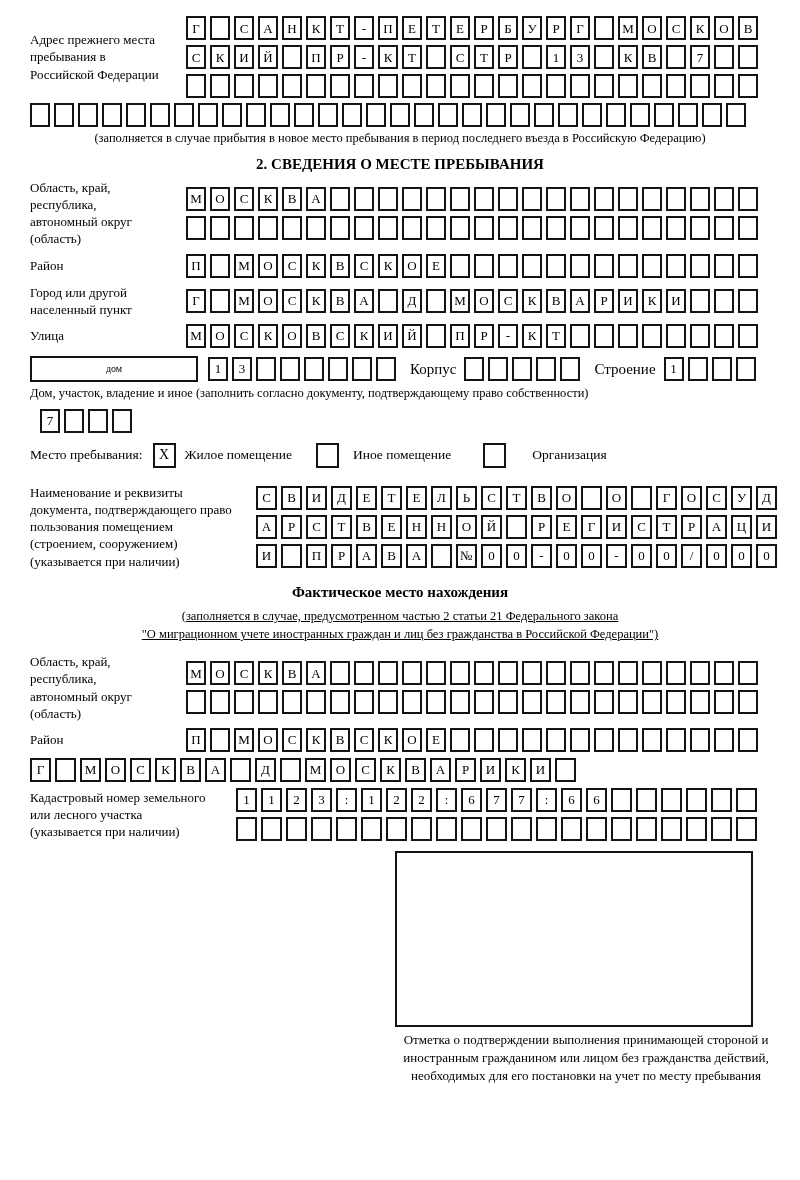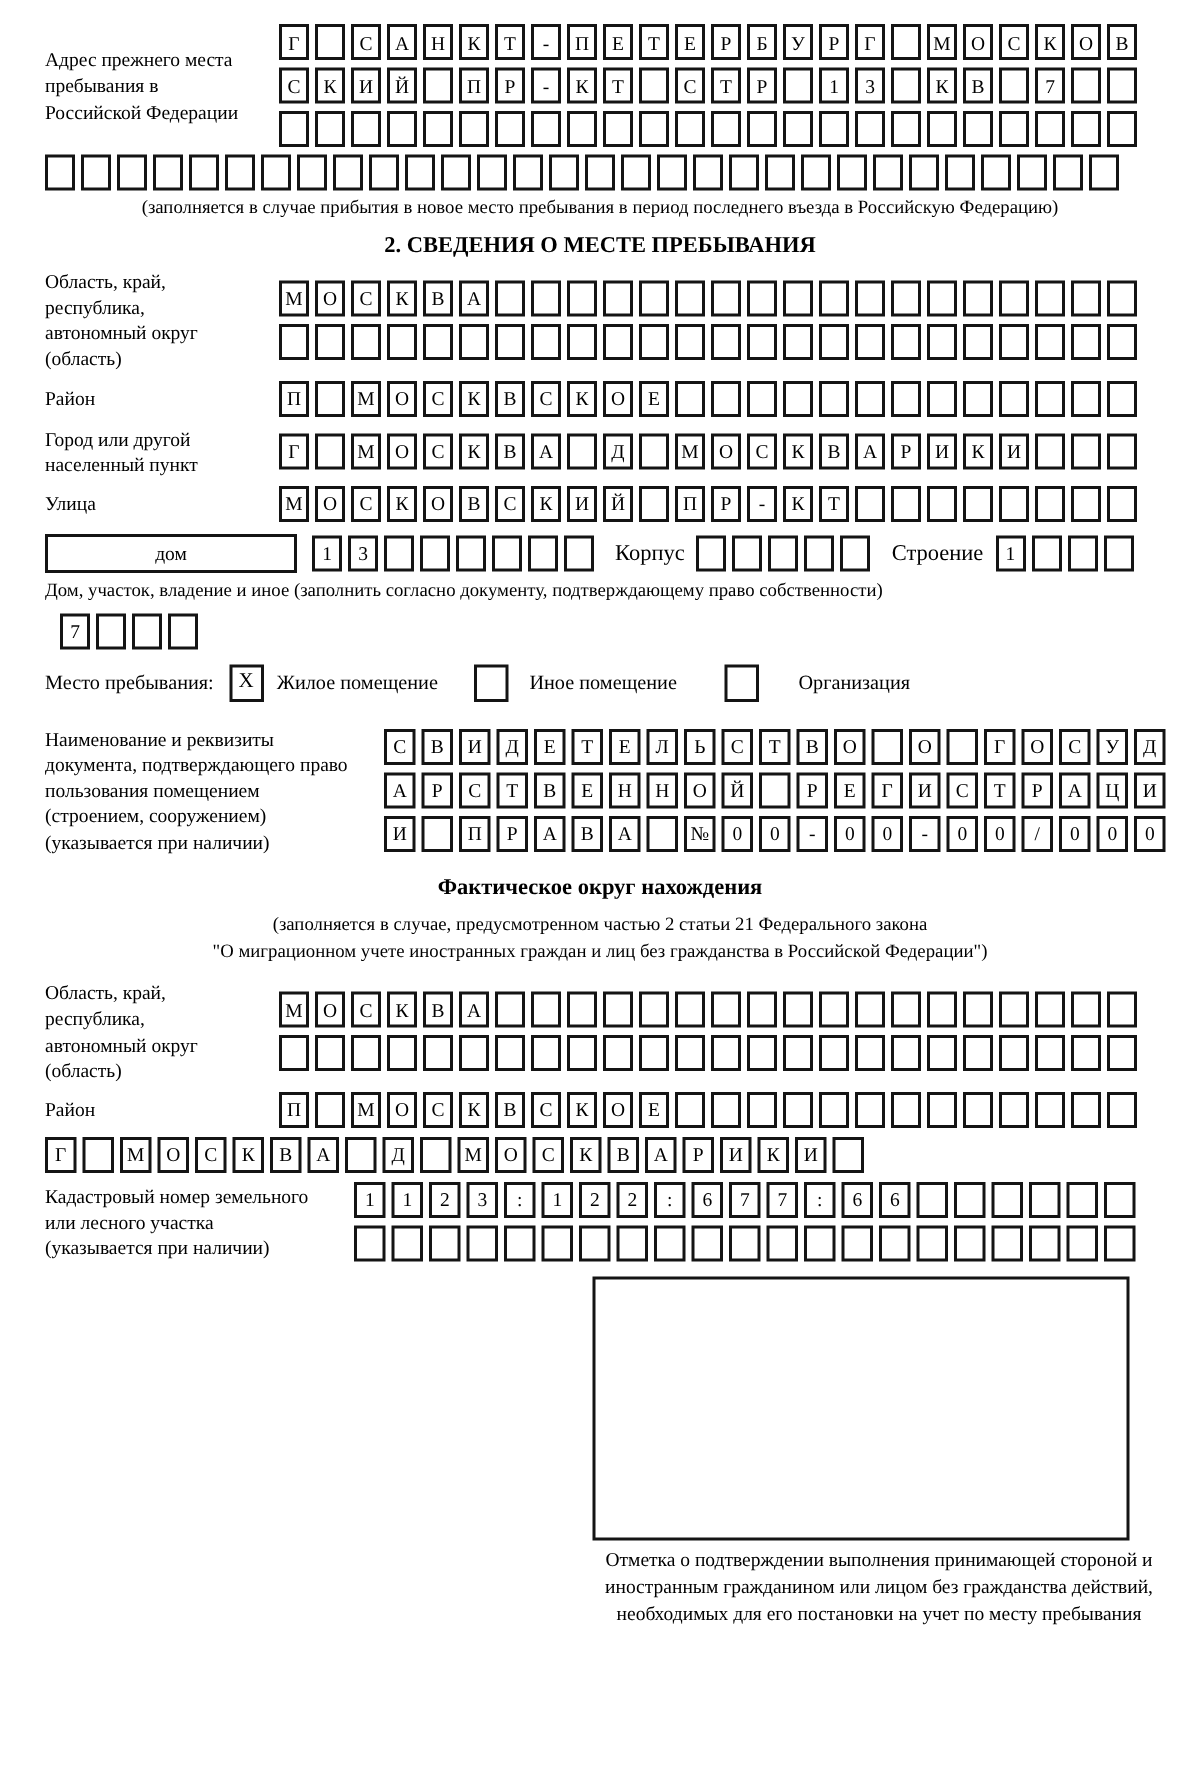--- a/index.html
+++ b/index.html
@@ -18,30 +18,30 @@
         font-size:13px;line-height:1;background:#fff;}
   .grid24{width:574px;}
   .grid30{width:718px;margin-top:5px;}
   .grid21 .cell,.grid22 .cell{width:21px;}
   .grid21{width:529px;}
   .grid22{width:548px;}
   .caption{font-size:12.5px;margin-top:4px;}
   .center{text-align:center;}
   .h-bold{font-weight:bold;text-align:center;font-size:15px;margin-top:10px;}
   .namedbox{box-sizing:border-box;border:2px solid #141414;height:26px;display:inline-flex;
-            align-items:center;justify-content:center;font-size:13px;flex:0 0 auto;}
+            align-items:center;justify-content:center;font-size:10px;flex:0 0 auto;}
   .dom-box{width:168px;}
   .kv-box{width:200px;}
   .inline-lbl{font-size:15px;margin:0 8px 0 14px;line-height:26px;}
   .hrow{display:flex;align-items:center;margin-top:8px;}
   .chk-row{display:flex;align-items:center;margin-top:10px;font-size:13.5px;}
   .checkbox{box-sizing:border-box;width:23px;height:25px;border:2px solid #141414;
             display:inline-flex;align-items:center;justify-content:center;font-size:14px;}
   .chk-note{font-size:12.5px;margin:3px 0 0 150px;}
-  .fact-note{font-size:12.5px;text-align:center;line-height:1.5;margin-top:6px;}
+  .fact-note{font-size:12.5px;text-align:center;line-height:1.5;margin-top:6px;text-decoration:underline;}
   .stamp{box-sizing:border-box;width:358px;height:176px;border:2.5px solid #141414;
          margin-left:365px;margin-top:10px;}
   .stamp-caption{width:432px;margin-left:340px;margin-top:4px;font-size:13px;
                  text-align:center;line-height:1.4;}
 </style>
 </head>
 <body>
 
 <div class="page">
 
@@ -432,21 +432,21 @@
           <span class="cell">0</span>
           <span class="cell">0</span>
           <span class="cell">/</span>
           <span class="cell">0</span>
           <span class="cell">0</span>
           <span class="cell">0</span>
         </div>
     </div>
   </div>
 
-  <div class="h-bold" style="margin-top:14px;">Фактическое округ нахождения</div>
+  <div class="h-bold" style="margin-top:14px;">Фактическое место нахождения</div>
   <div class="fact-note">
     <div>(заполняется в случае, предусмотренном частью 2 статьи 21 Федерального закона</div>
     <div>"О миграционном учете иностранных граждан и лиц без гражданства в Российской Федерации")</div>
   </div>
 
   <div class="frow" style="margin-top:9px;">
     <div class="lbl w145">Область, край, республика, автономный округ (область)</div>
     <div class="gridstack">
       <div class="grid grid24">
           <span class="cell">М</span>

